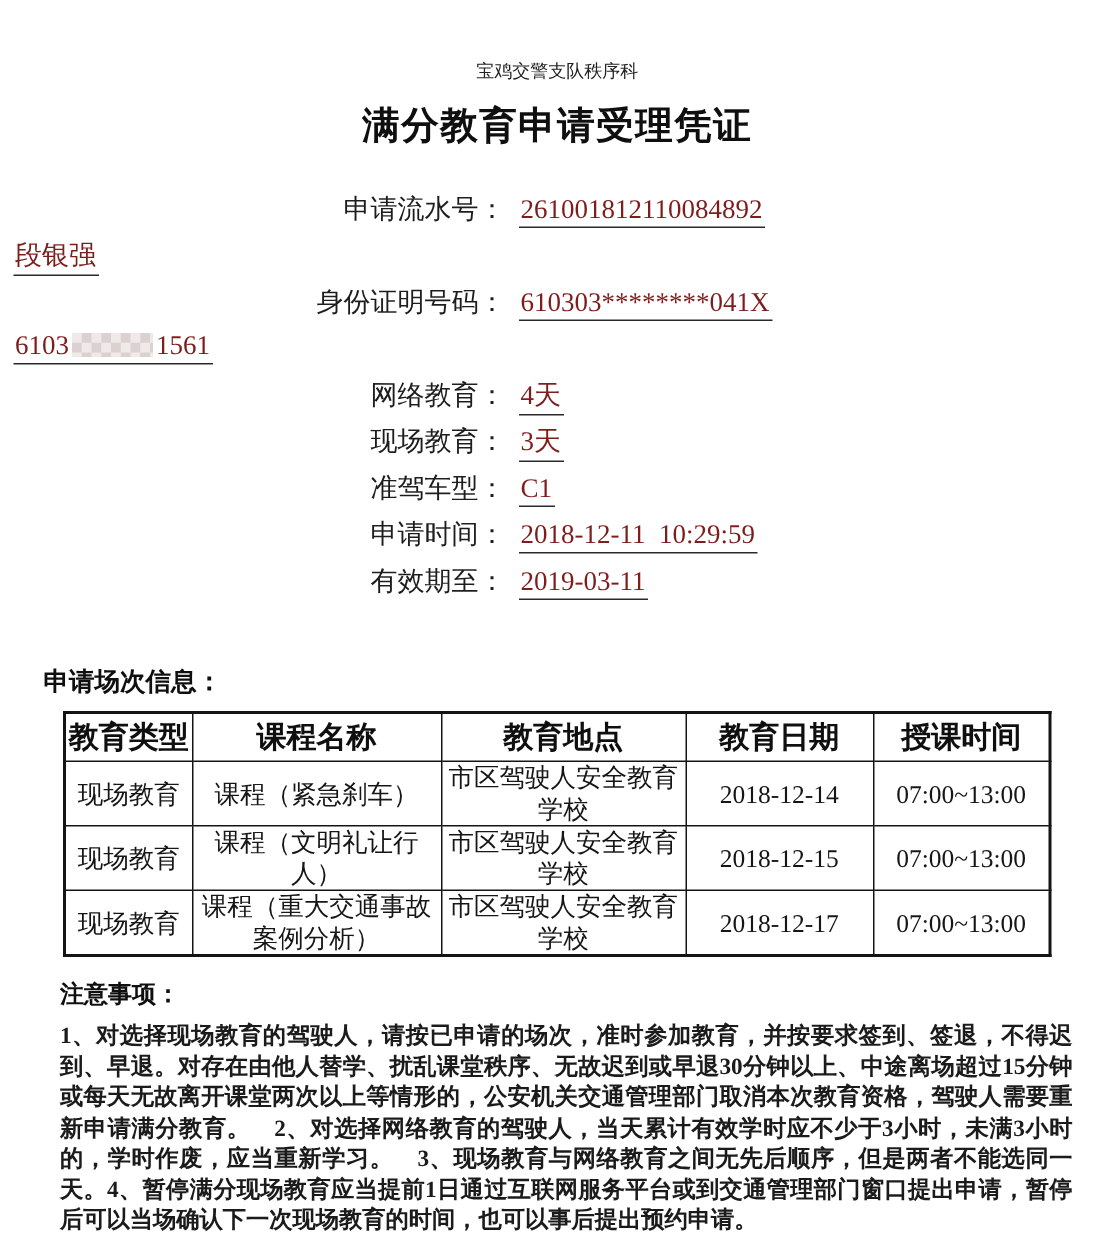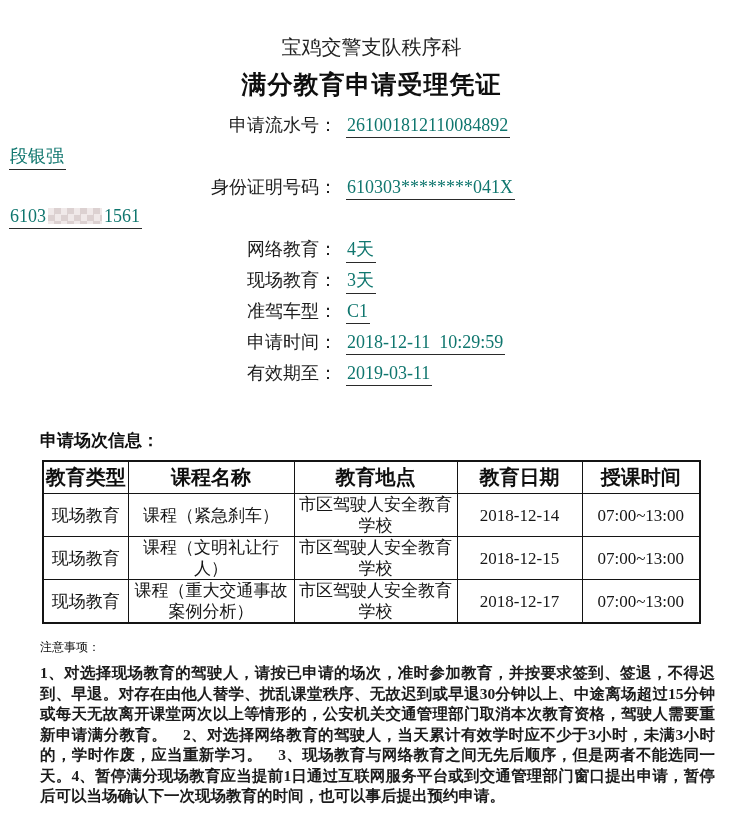--- a/index.html
+++ b/index.html
@@ -6,44 +6,44 @@
   body{
     width:743px;height:823px;
     font-family:"Liberation Serif","DejaVu Serif",serif;
     color:#1a1a1a;
   }
   .page{
     position:relative;width:743px;height:823px;overflow:hidden;
     background:#fff;box-sizing:border-box;padding-top:36px;
   }
   .dept{
-    text-align:center;font-size:20px;color:#222;line-height:23px;
+    text-align:center;font-size:12px;color:#222;line-height:23px;
   }
   .title{
     text-align:center;font-size:25px;font-weight:700;color:#0f0f0f;
     margin:9px 0 0 0;line-height:34px;letter-spacing:1px;
   }
-  .fields{margin-top:11px;}
+  .fields{margin-top:25px;}
   .frow{display:flex;align-items:baseline;height:31px;}
   .flabel{
     width:337px;text-align:right;font-size:18px;color:#1d1d1d;
     flex:0 0 337px;
   }
   .fvalue{
-    margin-left:9px;font-size:18px;color:#0f766e;
+    margin-left:9px;font-size:18px;color:#7f1d1d;
     border-bottom:1.5px solid #2a2a2a;padding:0 2px 1px 1px;
     white-space:pre;
   }
   .redacted{
     display:inline-block;width:54px;height:16px;vertical-align:-2px;
     margin:0 2px;
     background:repeating-conic-gradient(#dcd1d1 0% 25%, #f0e9e9 0% 50%) 0 0 / 13px 13px;
   }
   .section-heading{
-    margin:37px 0 0 40px;
+    margin:37px 0 0 29px;
     font-family:"Liberation Sans","DejaVu Sans",sans-serif;
     font-weight:700;font-size:17px;color:#0f0f0f;
   }
   table.sessions{
     border-collapse:collapse;table-layout:fixed;
     margin:8px 0 0 42px;width:657px;
     border:2.5px solid #141414;
   }
   table.sessions th{
     font-family:"Liberation Sans","DejaVu Sans",sans-serif;
@@ -51,21 +51,21 @@
     border:1.5px solid #141414;height:31px;padding:0 1px;
   }
   table.sessions td{
     font-size:17px;color:#161616;text-align:center;
     border:1.5px solid #141414;height:42px;padding:0 1px;
     line-height:21px;
   }
   .notes-heading{
     margin:15px 0 0 40px;
     font-family:"Liberation Sans","DejaVu Sans",sans-serif;
-    font-weight:400;font-size:12px;color:#0f0f0f;
+    font-weight:700;font-size:16px;color:#0f0f0f;
   }
   .notes-body{
     margin:7px 28px 0 40px;
     font-size:15.5px;line-height:20.5px;font-weight:600;color:#1b1b1b;
     text-align:justify;
   }
 </style>
 </head>
 <body>
 

